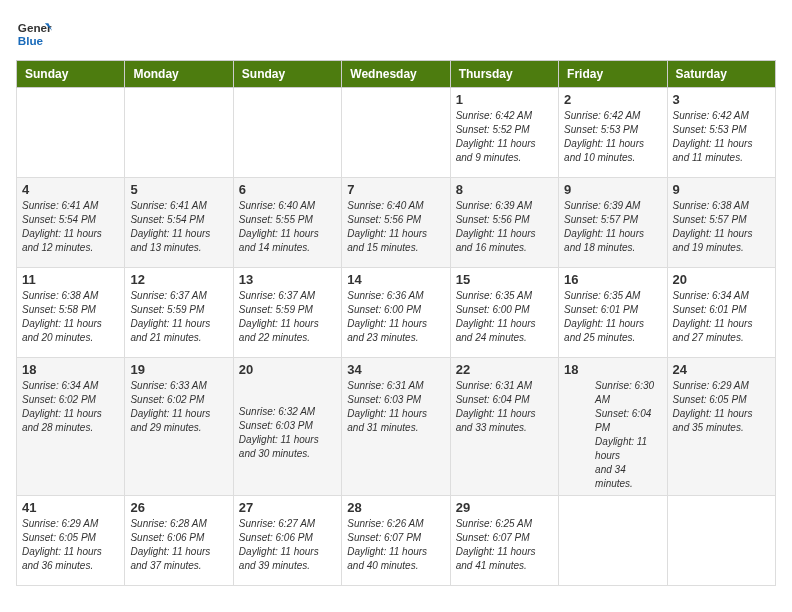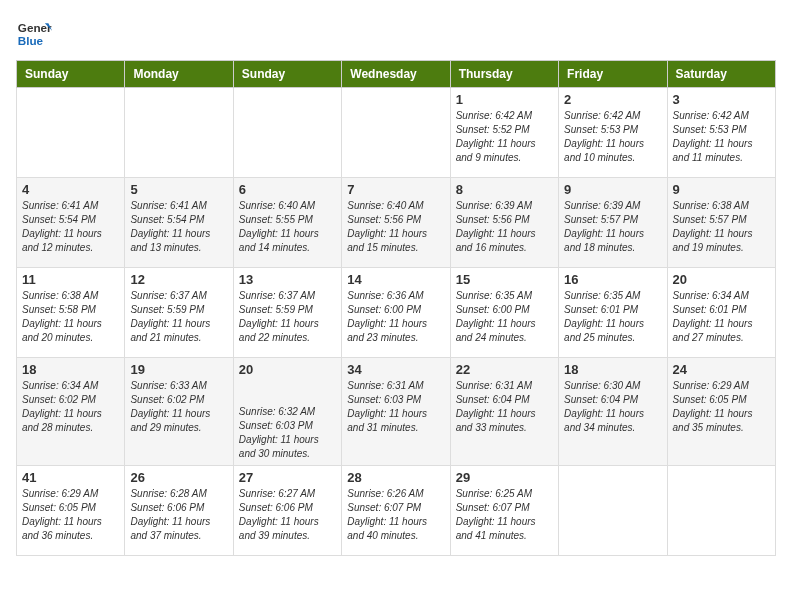--- a/index.html
+++ b/index.html
@@ -271,21 +271,21 @@
         </td>
         <td>
           <span class="day-number">22</span>
           <div class="day-info" style="white-space: pre-line;">Sunrise: 6:31 AM
 Sunset: 6:04 PM
 Daylight: 11 hours
 and 33 minutes.</div>
         </td>
         <td>
           <span class="day-number">18</span>
-          <div class="day-info" style="white-space: pre-line;">Sunrise: 6:30 AM
+          <div class="day-info" style="white-space: pre-line; margin-left: 31px;">Sunrise: 6:30 AM
 Sunset: 6:04 PM
 Daylight: 11 hours
 and 34 minutes.</div>
         </td>
         <td>
           <span class="day-number">24</span>
           <div class="day-info" style="white-space: pre-line;">Sunrise: 6:29 AM
 Sunset: 6:05 PM
 Daylight: 11 hours
 and 35 minutes.</div>

